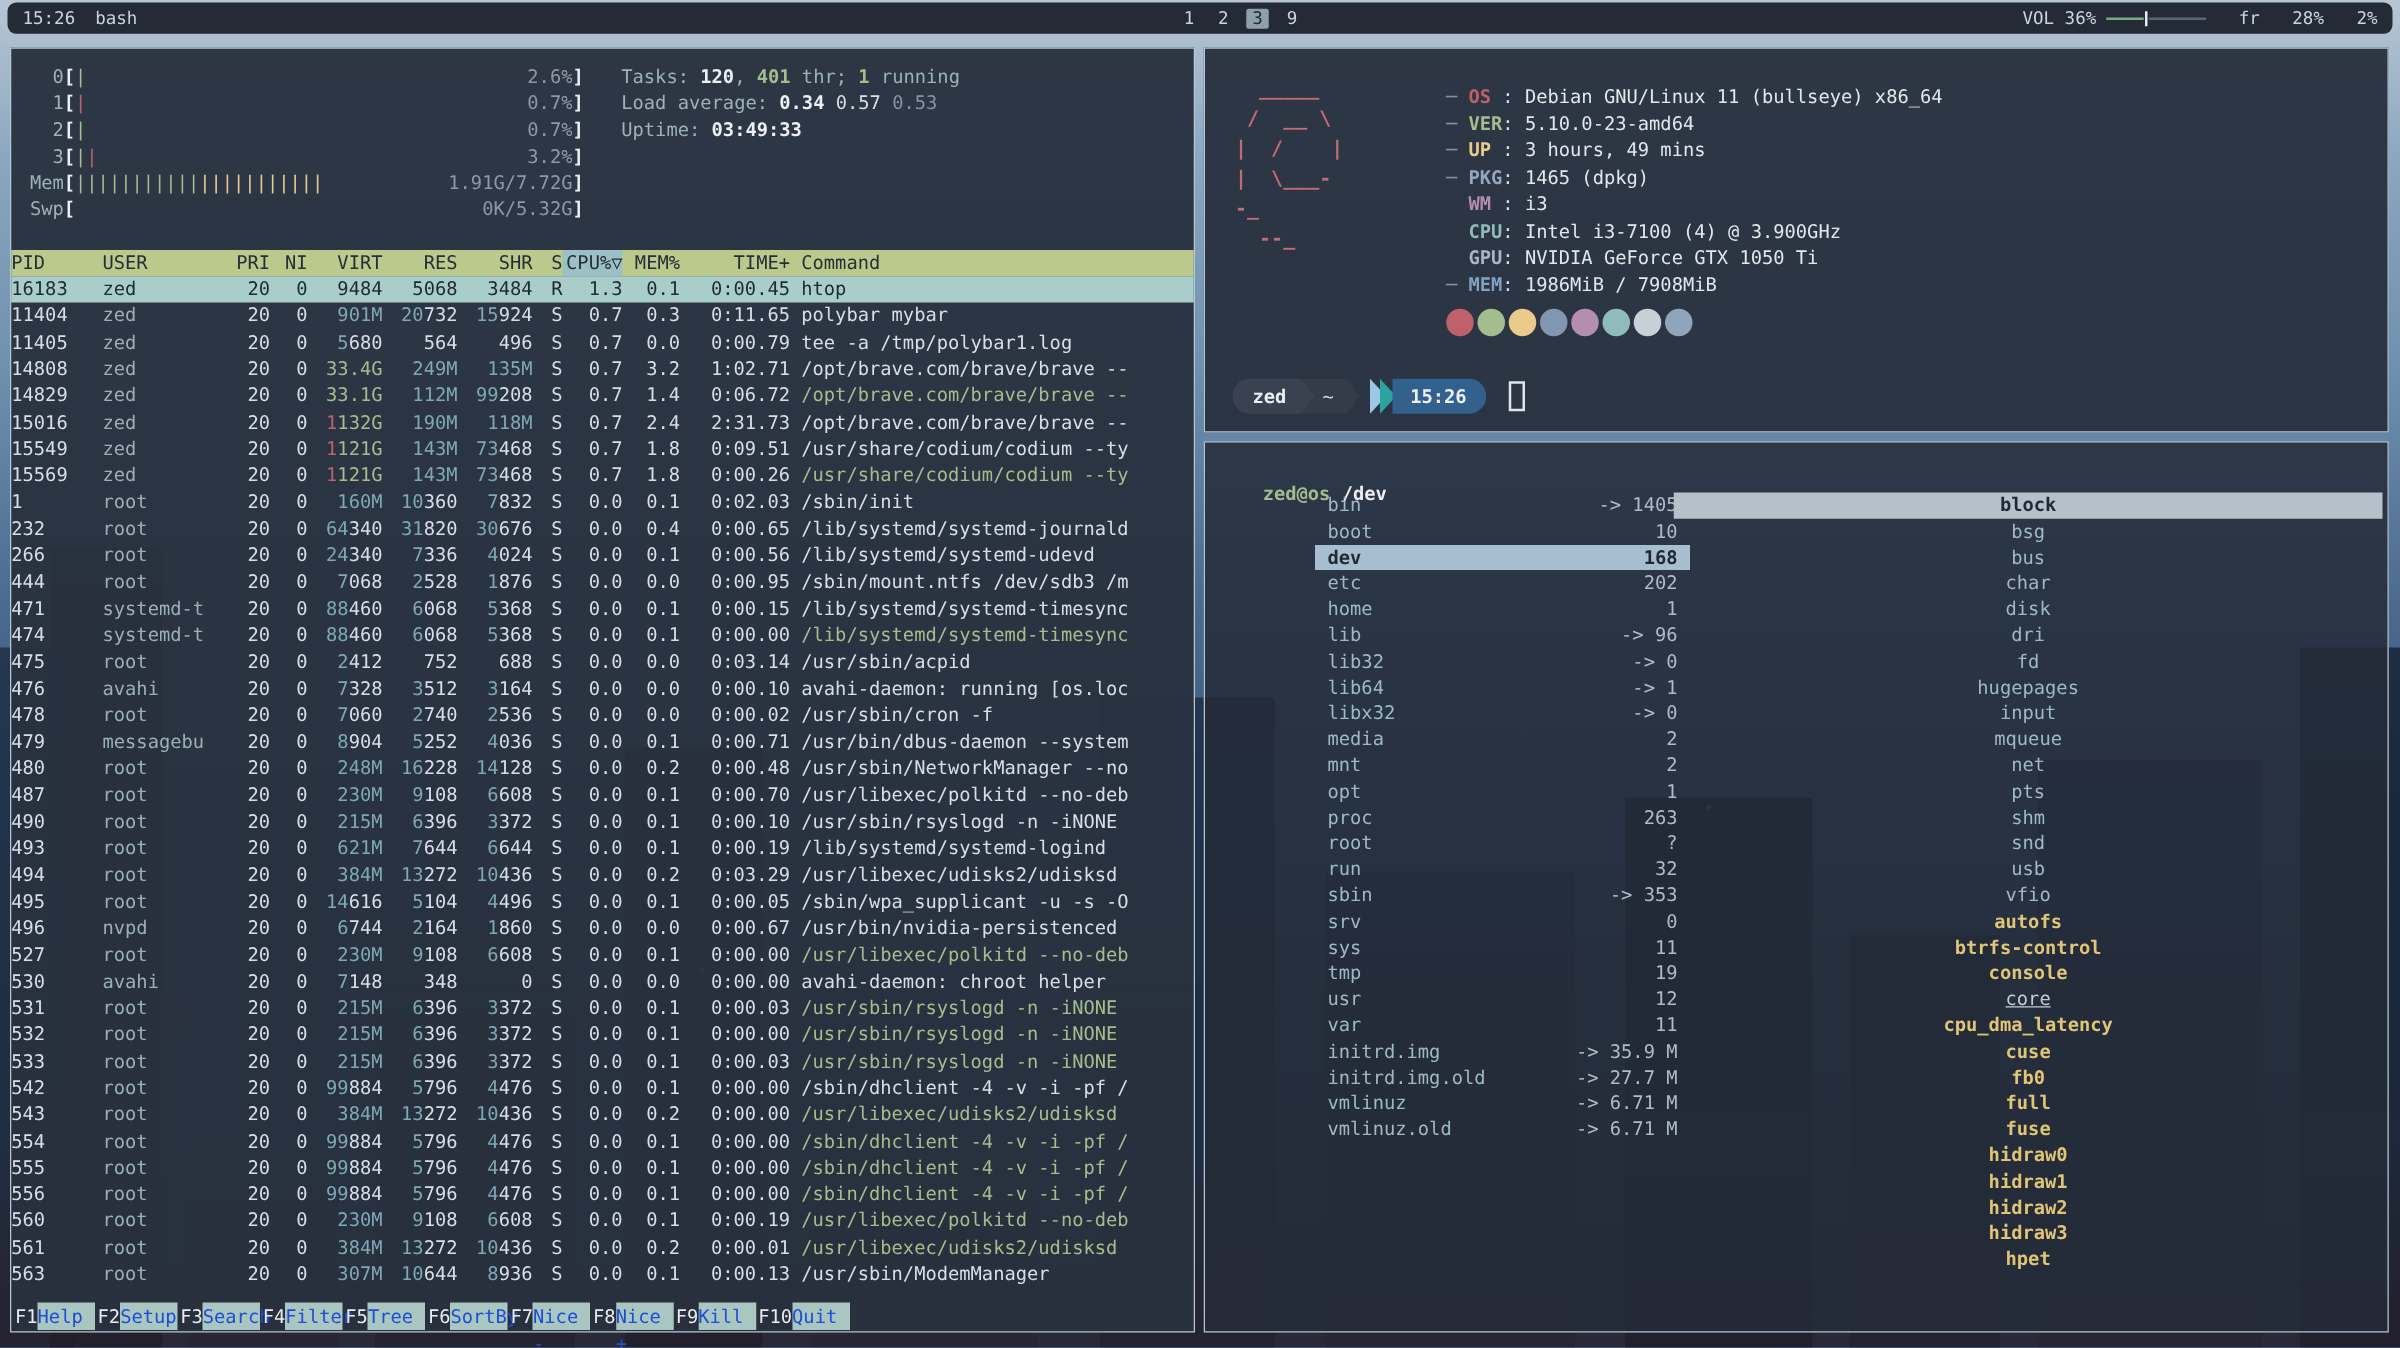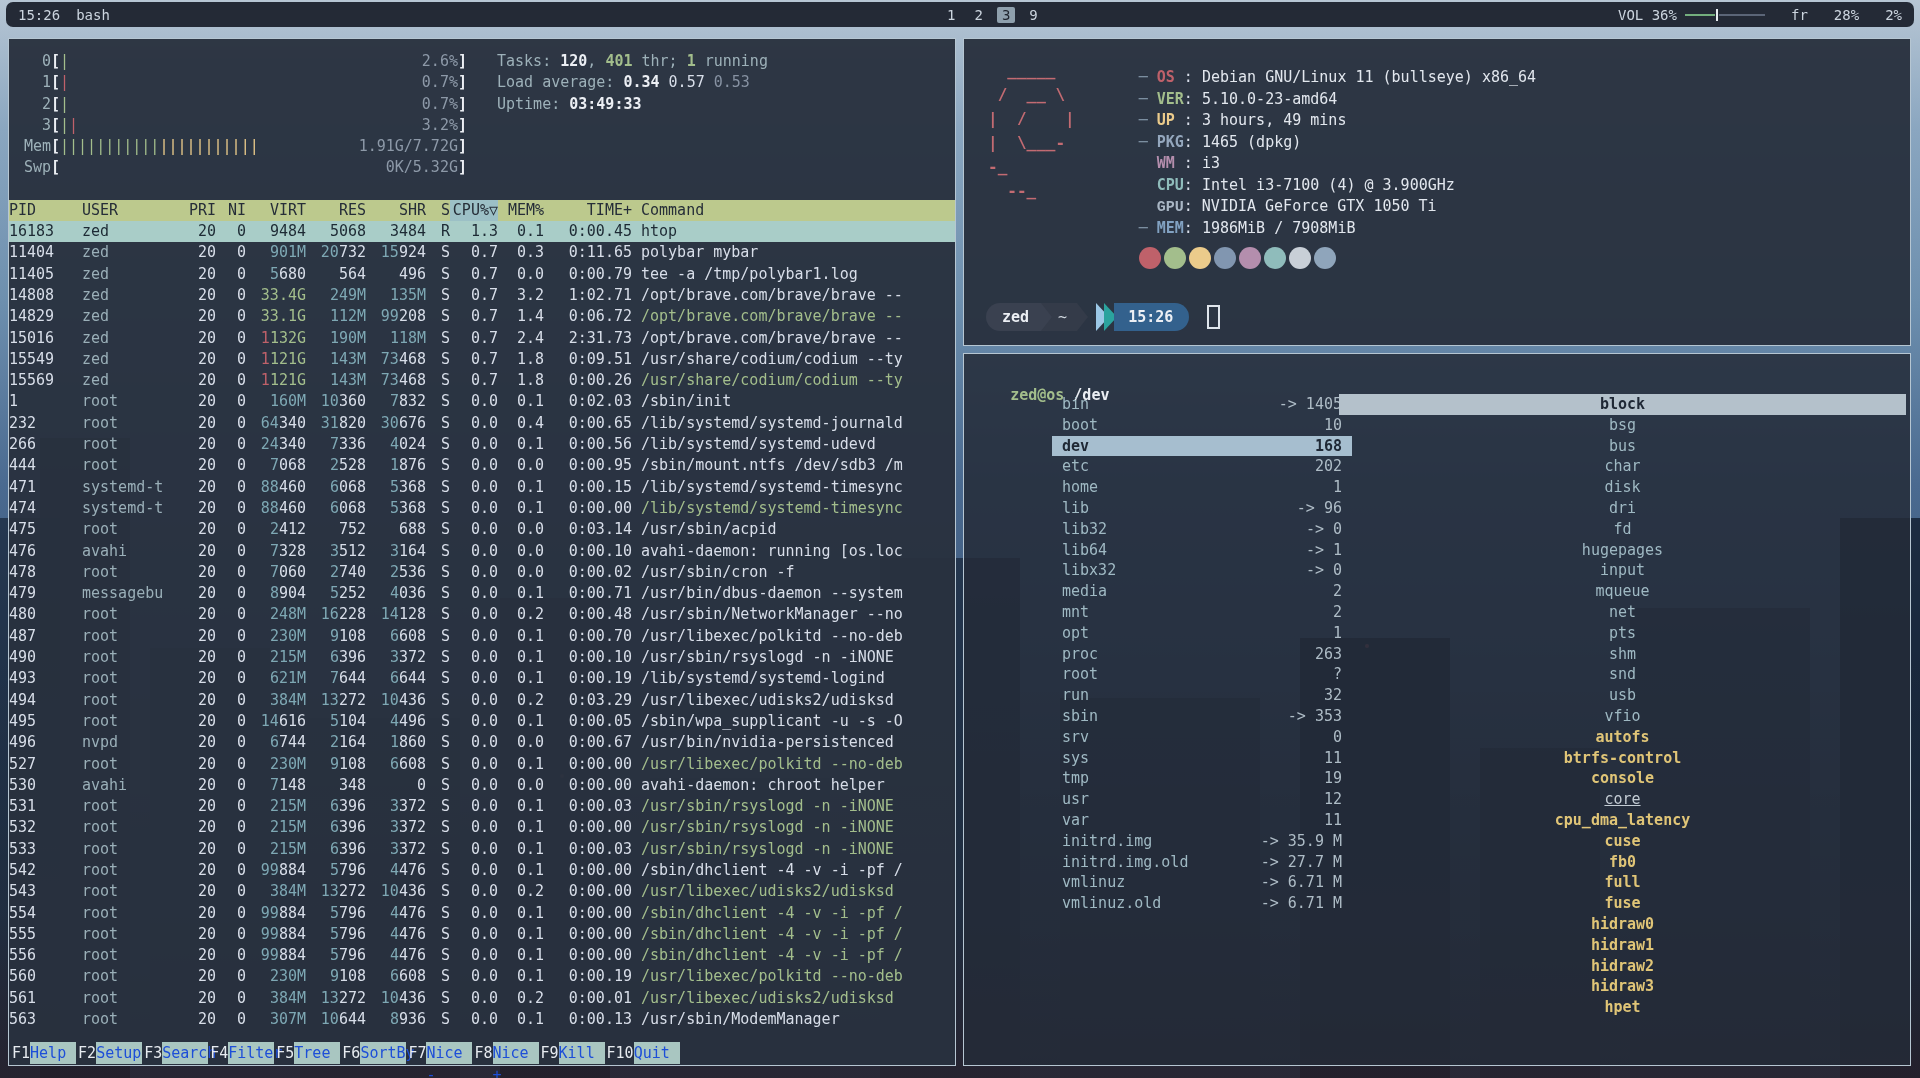--- a/index.html
+++ b/index.html
@@ -63,21 +63,21 @@
   .phead span{color:#262e38;}
   .nw{color:#d8dee9;}.nt{color:#7ea8b4;}.ng{color:#a3be8c;}.nr{color:#bf616a;}
   .prow.green .c-cmd{color:#a3be8c;}
   .prow.sel{background:#a9cdc8;}
   .prow.sel span, .prow.sel .c-cmd{color:#1d2a34 !important;}
   .fkeys{position:absolute;left:1px;right:1px;bottom:1px;display:flex;height:22px;line-height:22px;}
   .fk{display:flex;}
   .fk .fkk{color:#e7ebf0;padding-left:2px;}
   .fk .fkl{background:#a9c6c1;color:#1d4ed8;width:46px;}
   
-  .fetch-wrap{display:flex;padding:20px 0 0 24px;}
+  .fetch-wrap{display:flex;padding:20px 0 0 24px;gap:18px;}
   .art{color:#c36b72;font-weight:bold;font-size:16px;line-height:24px;white-space:pre;margin:0;}
   .fetch-info{margin-left:64px;margin-top:8px;}
   .frow{height:21.5px;line-height:21.5px;white-space:pre;}
   .fpre{color:#7f93a5;}
   .flabel{font-weight:bold;}
   .fsep{color:#d8dee9;}
   .fval{color:#e2e7ee;}
   .dots{display:flex;gap:3px;margin-top:8px;}
   .dot{width:22px;height:22px;border-radius:50%;}
   .prompt{position:absolute;left:22px;top:264px;display:flex;align-items:center;height:28px;}
@@ -319,21 +319,21 @@
 |  \___-
 -_
   --_</pre>
     <div class="fetch-info" id="fetch-info">
         <div class="frow"><span class="fpre">─ </span><span class="flabel" style="color: rgb(191, 97, 106);">OS </span><span class="fsep">: </span><span class="fval">Debian GNU/Linux 11 (bullseye) x86_64</span></div>
         <div class="frow"><span class="fpre">─ </span><span class="flabel" style="color: rgb(163, 190, 140);">VER</span><span class="fsep">: </span><span class="fval">5.10.0-23-amd64</span></div>
         <div class="frow"><span class="fpre">─ </span><span class="flabel" style="color: rgb(235, 203, 139);">UP </span><span class="fsep">: </span><span class="fval">3 hours, 49 mins</span></div>
         <div class="frow"><span class="fpre">─ </span><span class="flabel" style="color: rgb(148, 167, 189);">PKG</span><span class="fsep">: </span><span class="fval">1465 (dpkg)</span></div>
         <div class="frow"><span class="fpre">  </span><span class="flabel" style="color: rgb(180, 142, 173);">WM </span><span class="fsep">: </span><span class="fval">i3</span></div>
         <div class="frow"><span class="fpre">  </span><span class="flabel" style="color: rgb(143, 188, 187);">CPU</span><span class="fsep">: </span><span class="fval">Intel i3-7100 (4) @ 3.900GHz</span></div>
-        <div class="frow"><span class="fpre">  </span><span class="flabel" style="color: rgb(169, 182, 196); font-family: Liberation Mono, monospace;">GPU</span><span class="fsep">: </span><span class="fval">NVIDIA GeForce GTX 1050 Ti</span></div>
+        <div class="frow"><span class="fpre">  </span><span class="flabel" style="color: rgb(169, 182, 196);">GPU</span><span class="fsep">: </span><span class="fval">NVIDIA GeForce GTX 1050 Ti</span></div>
         <div class="frow"><span class="fpre">─ </span><span class="flabel" style="color: rgb(129, 161, 193);">MEM</span><span class="fsep">: </span><span class="fval">1986MiB / 7908MiB</span></div>
         <div class="dots">
           <span class="dot" style="background: rgb(191, 97, 106);"></span>
           <span class="dot" style="background: rgb(163, 190, 140);"></span>
           <span class="dot" style="background: rgb(235, 203, 139);"></span>
           <span class="dot" style="background: rgb(129, 150, 176);"></span>
           <span class="dot" style="background: rgb(180, 142, 173);"></span>
           <span class="dot" style="background: rgb(143, 188, 187);"></span>
           <span class="dot" style="background: rgb(200, 207, 215);"></span>
           <span class="dot" style="background: rgb(143, 165, 187);"></span>

